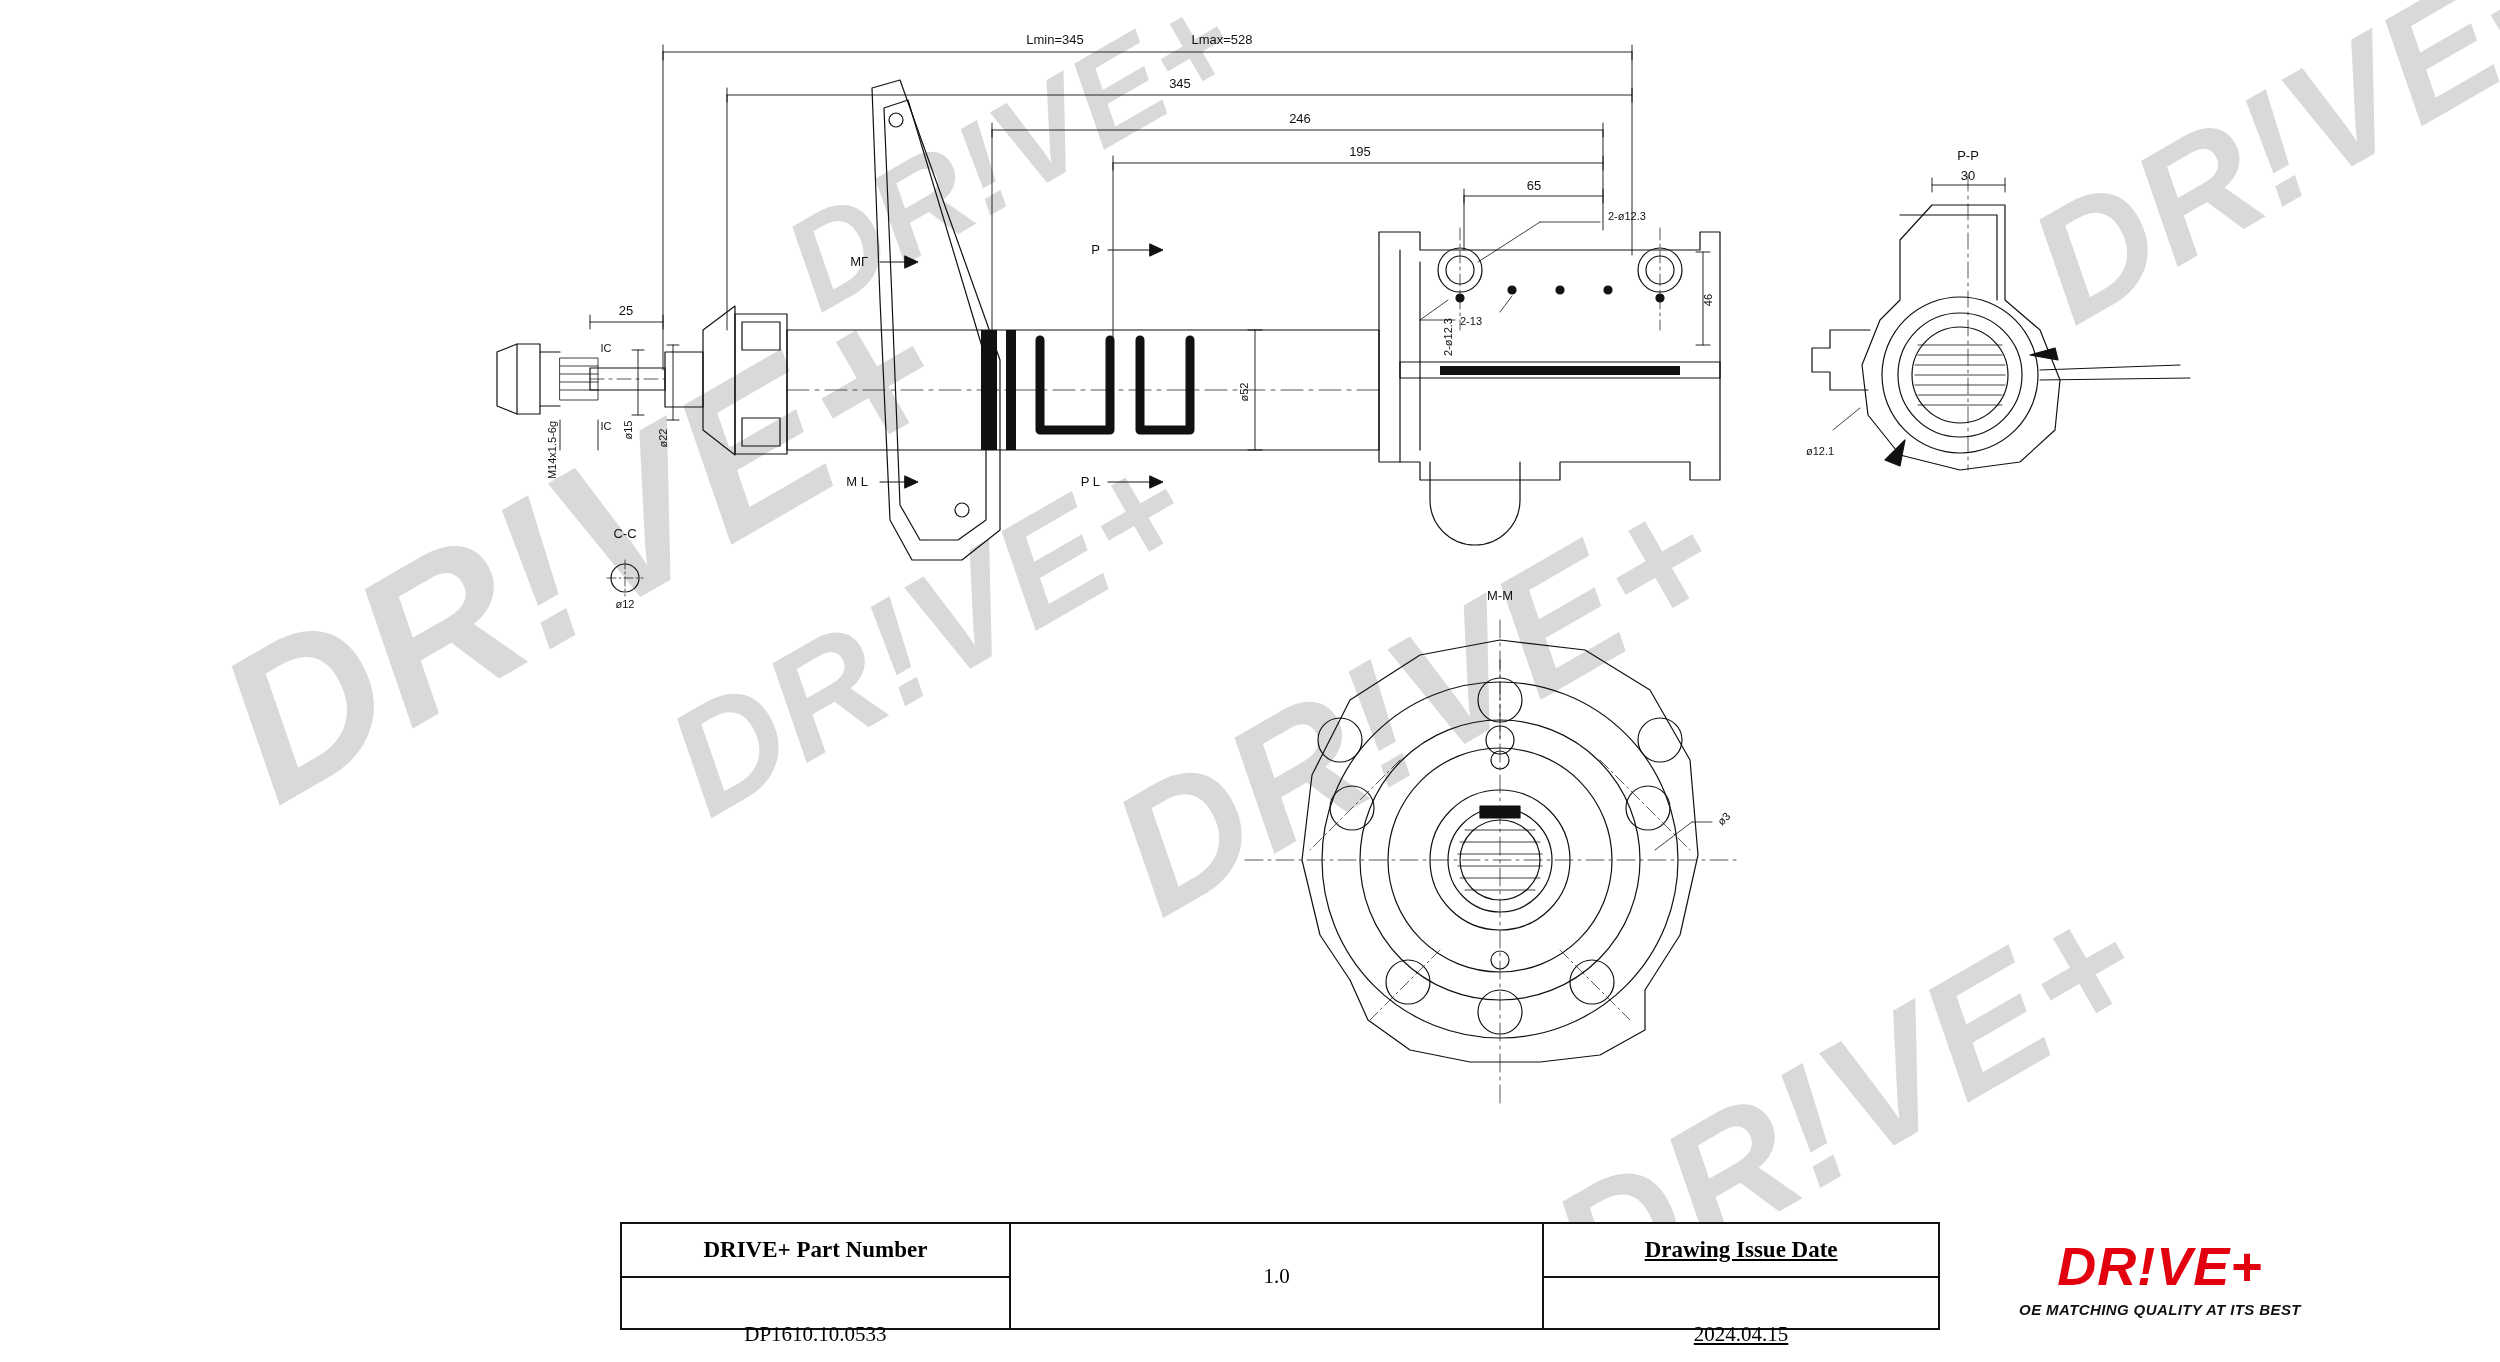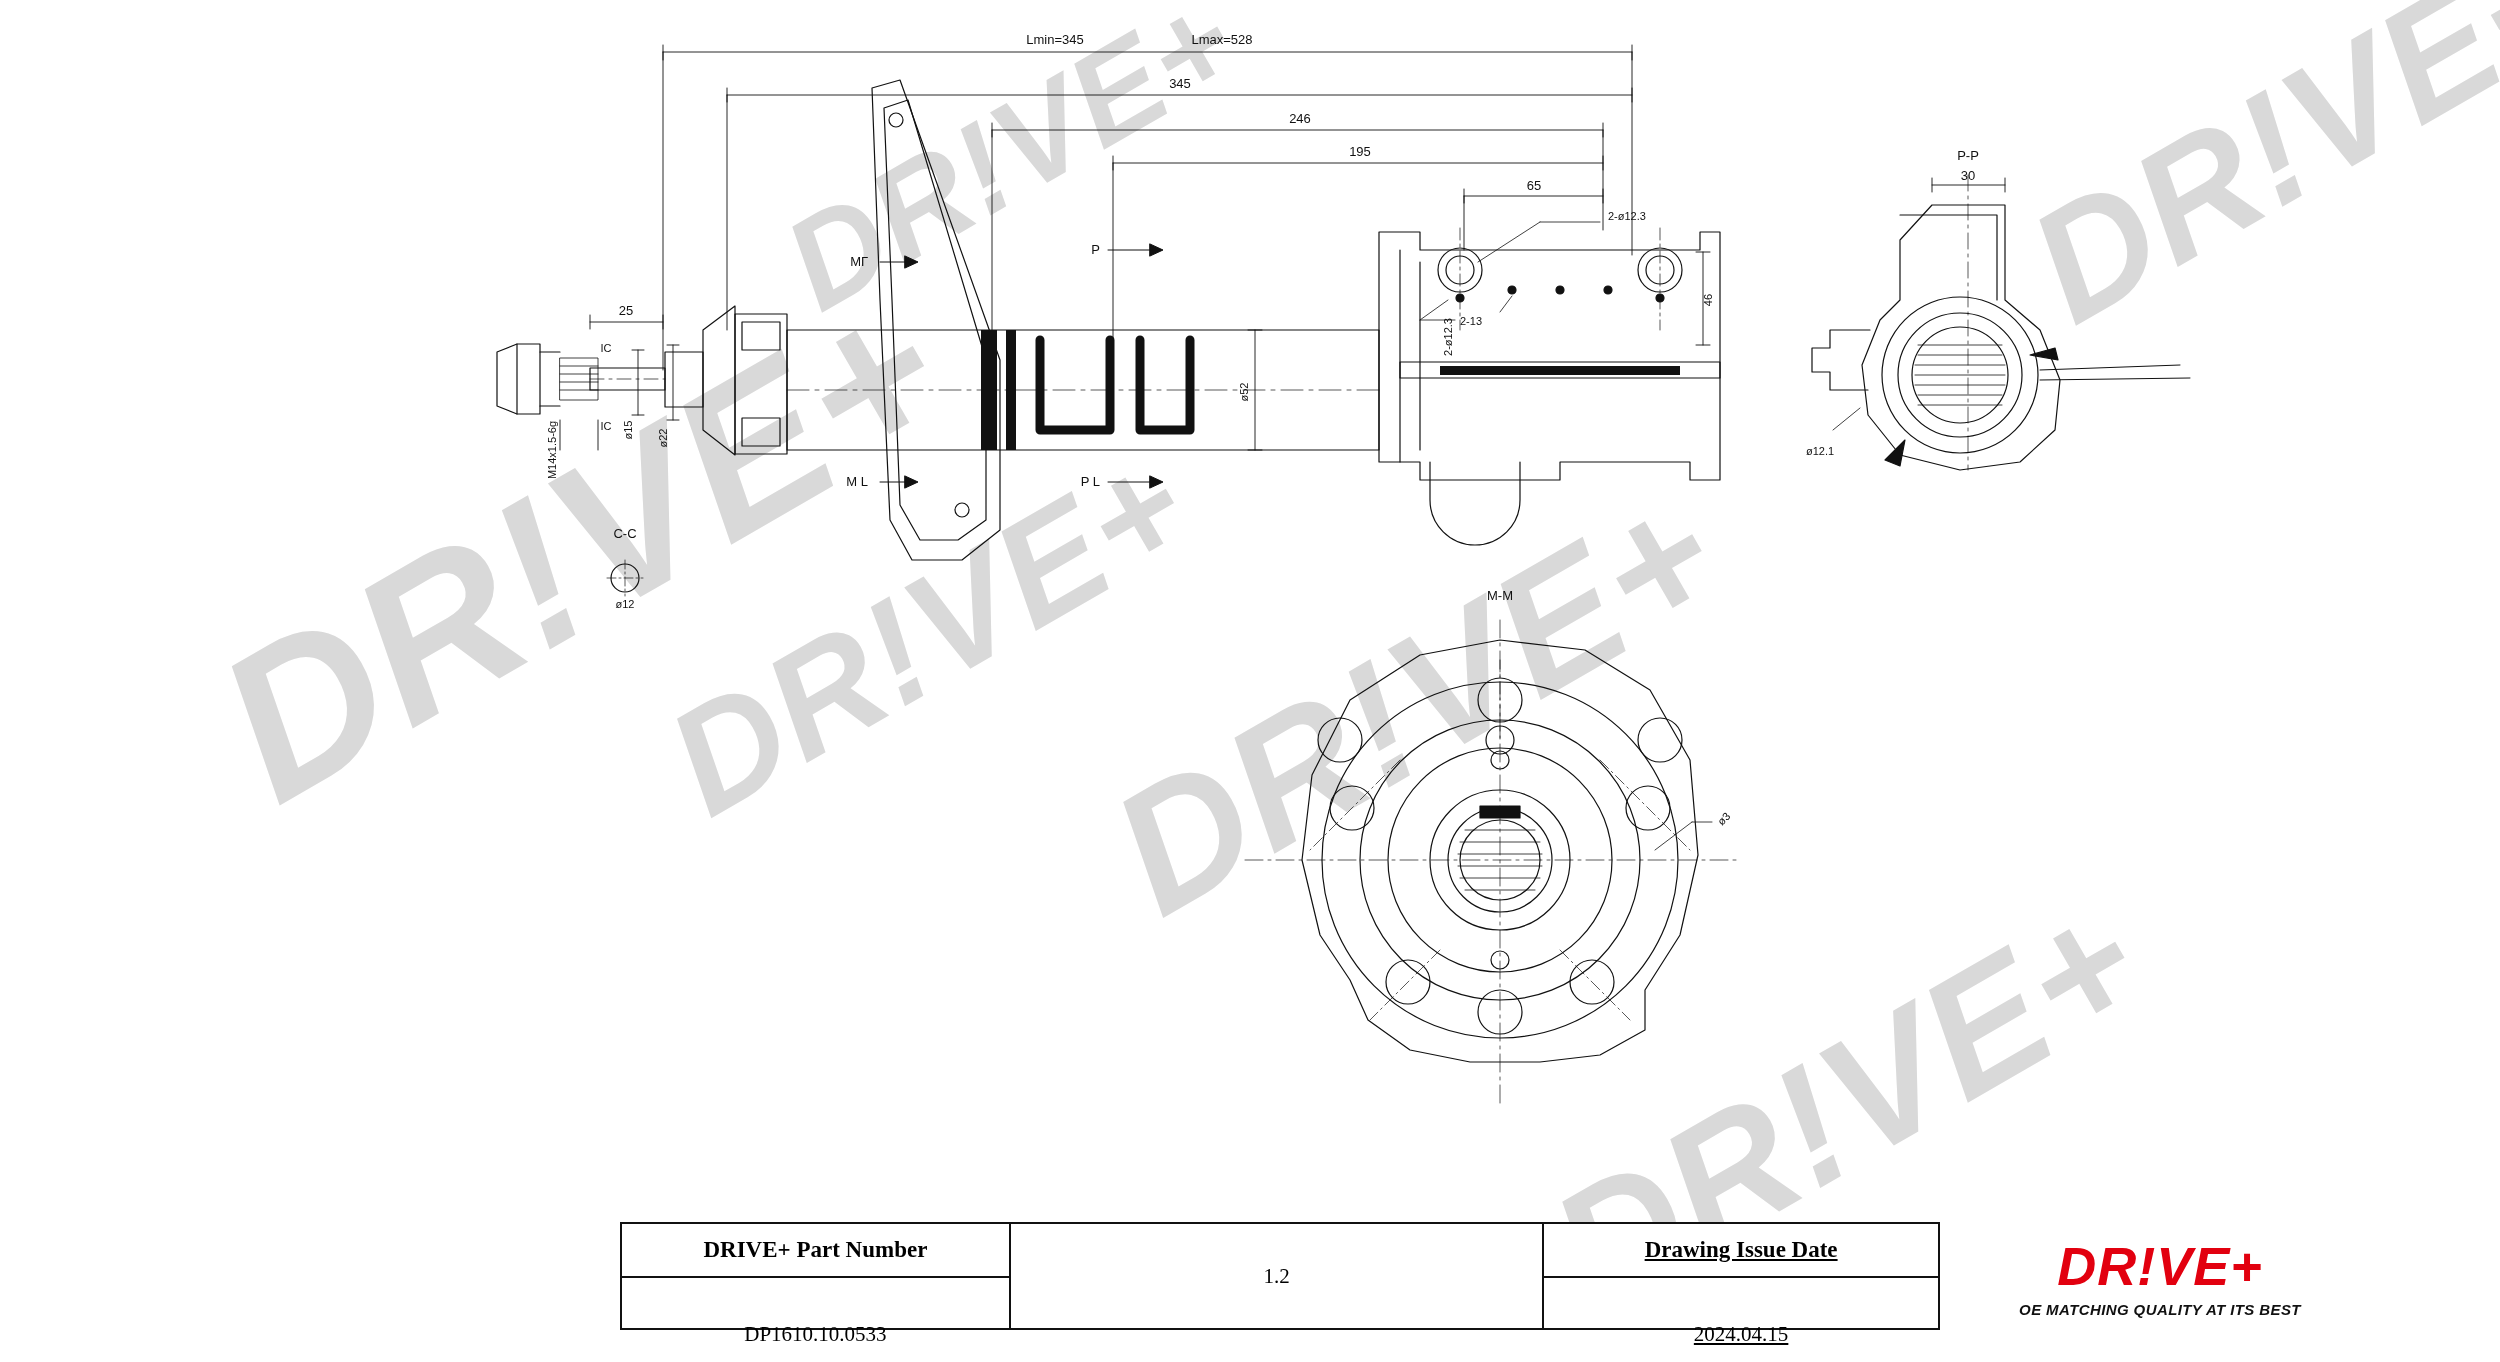--- a/index.html
+++ b/index.html
@@ -427,21 +427,21 @@
     <text class="dim-s" x="1722" y="826" text-anchor="start" transform="rotate(-45 1722 826)">ø3</text>
   </g>
 </svg>
 
 <div class="titleblock">
   <div class="tb-col col-part">
     <div class="tb-head">DRIVE+ Part Number</div>
     <div class="tb-val">DP1610.10.0533</div>
   </div>
   <div class="tb-col col-ver">
-    <div class="tb-val">1.2</div>
+    <div class="tb-val">1.0</div>
   </div>
   <div class="tb-col col-date">
     <div class="tb-head">Drawing Issue Date</div>
     <div class="tb-val">2024.04.15</div>
   </div>
 </div>
 
 <div class="logo-box">
   <div class="logo-main">DR!VE+</div>
   <div class="logo-sub">OE MATCHING QUALITY AT ITS BEST</div>

